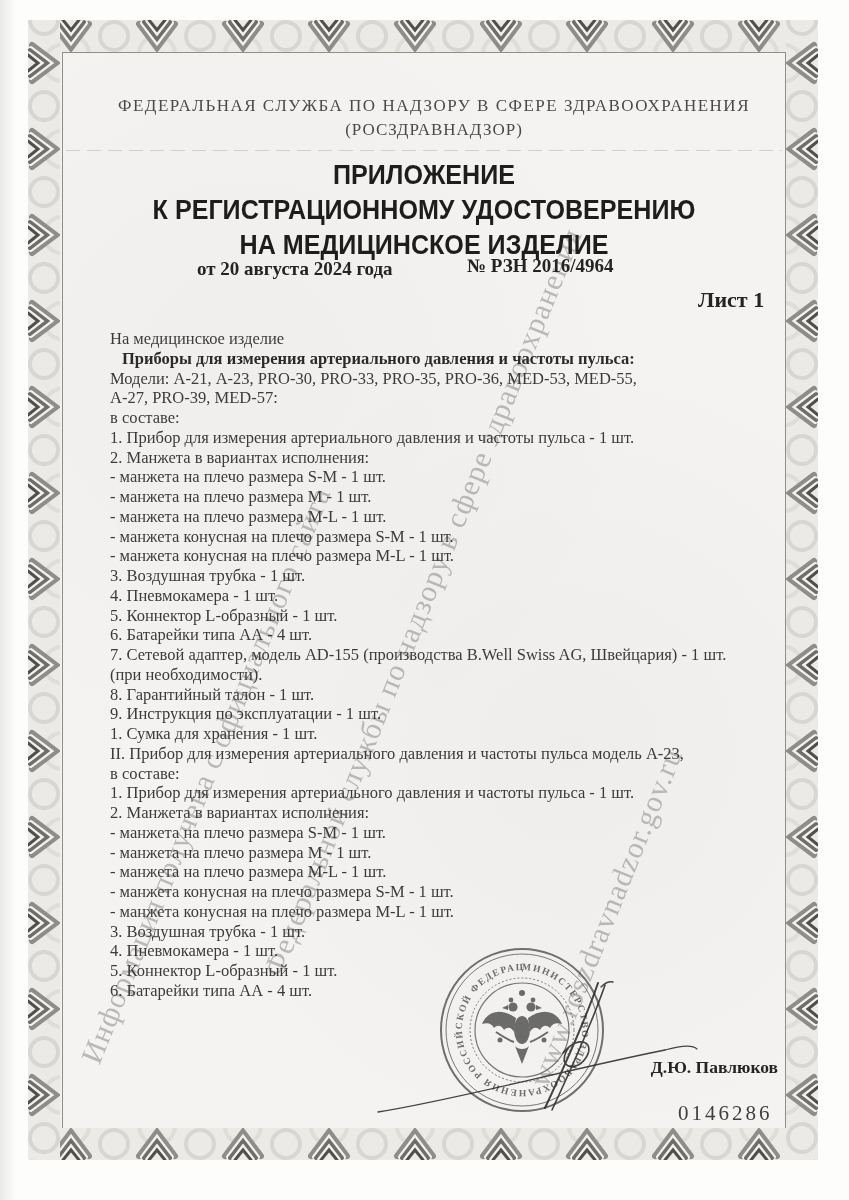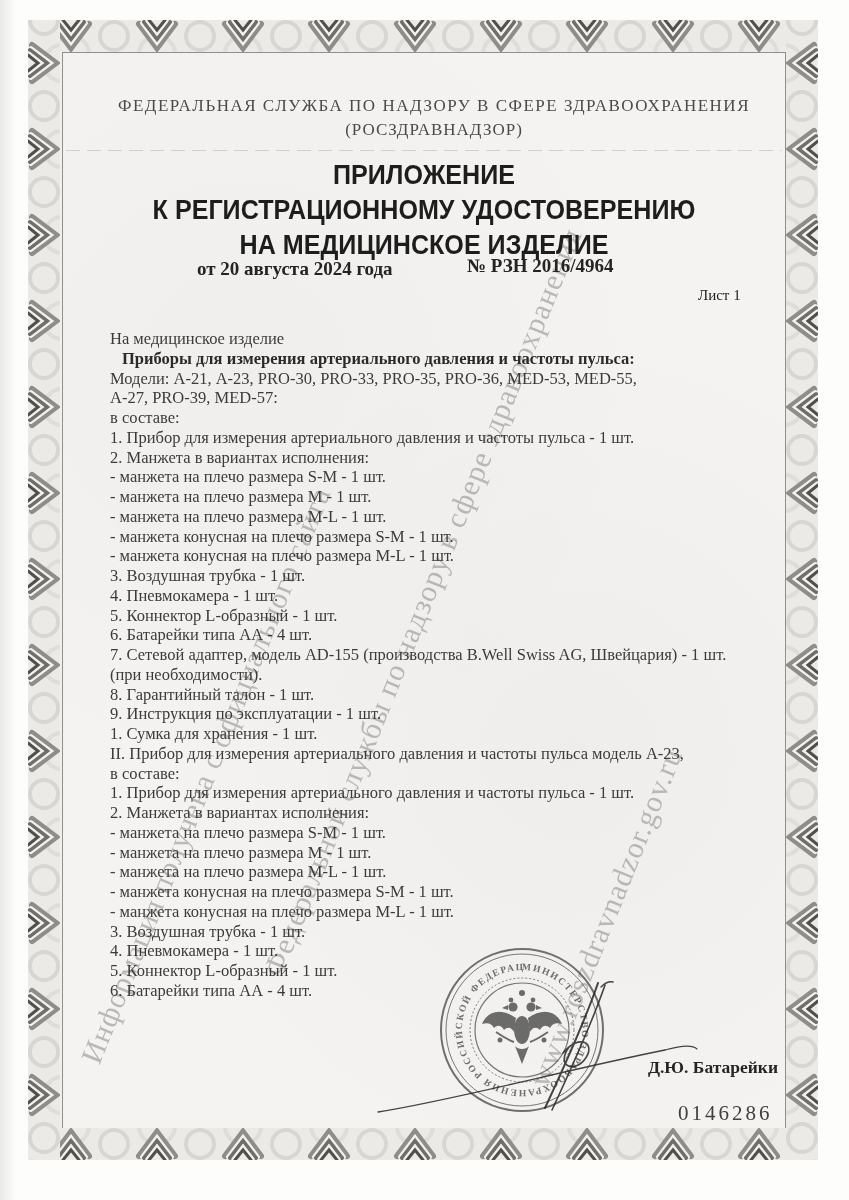--- a/index.html
+++ b/index.html
@@ -51,21 +51,21 @@
   }
   .title-block{
     left:62px;top:158px;width:724px;text-align:center;
     font-family:"Liberation Sans", sans-serif;font-weight:700;
     font-size:27px;line-height:35px;color:#1d1d1d;
     transform:scaleX(.93);transform-origin:50% 0;
   }
   .meta{font-weight:700;font-size:19px;color:#242424;}
   .meta-date{left:197px;top:258px;}
   .meta-number{left:467px;top:255px;}
-  .meta-sheet{left:698px;top:287px;font-weight:400;font-size:15px;color:#242424;}
+  .meta-sheet{left:698px;top:287px;font-weight:700;font-size:22px;color:#242424;}
   .body-block{
     left:110px;top:329px;width:655px;
     font-size:16.5px;line-height:19.75px;color:#3b3b3b;
   }
   .body-line{height:19.75px;white-space:nowrap;}
   .body-line.bold{font-weight:700;color:#2a2a2a;margin-left:12px;}
   .signer{left:110px;top:1040px;width:420px;font-weight:700;font-size:17px;line-height:22px;color:#242424;}
   .signer-name{left:600px;top:1057px;width:178px;text-align:right;font-weight:700;font-size:17.5px;color:#242424;}
   .serial{
     left:678px;top:1101px;font-size:21px;letter-spacing:3px;color:#3f3f3f;
@@ -173,21 +173,21 @@
       <div class="body-line">- манжета на плечо размера М - 1 шт.</div>
       <div class="body-line">- манжета на плечо размера M-L - 1 шт.</div>
       <div class="body-line">- манжета конусная на плечо размера S-M - 1 шт.</div>
       <div class="body-line">- манжета конусная на плечо размера M-L - 1 шт.</div>
       <div class="body-line">3. Воздушная трубка - 1 шт.</div>
       <div class="body-line">4. Пневмокамера - 1 шт.</div>
       <div class="body-line">5. Коннектор L-образный - 1 шт.</div>
       <div class="body-line">6. Батарейки типа АА - 4 шт.</div>
     </div>
 
-  <div class="txt signer-name">Д.Ю. Батарейки</div>
+  <div class="txt signer-name">Д.Ю. Павлюков</div>
   <div class="txt serial">0146286</div>
 
   <svg class="stamp" width="172" height="172" viewBox="0 0 172 172">
     <g opacity="0.8">
       <circle cx="86" cy="86" r="81" fill="none" stroke="#4f4f4f" stroke-width="2"></circle>
       <circle cx="86" cy="86" r="76" fill="none" stroke="#565656" stroke-width="1"></circle>
       <circle cx="86" cy="86" r="52" fill="none" stroke="#5a5a5a" stroke-width="1" stroke-dasharray="2 2"></circle>
       <circle cx="86" cy="86" r="47" fill="none" stroke="#565656" stroke-width="1.2"></circle>
       <path id="ringPath" d="M 86 26 a 60 60 0 1 1 -0.02 0" fill="none"></path>
       <text font-size="9.5" letter-spacing="1.6" fill="#4c4c4c" font-family="Liberation Serif, serif" font-weight="700">

